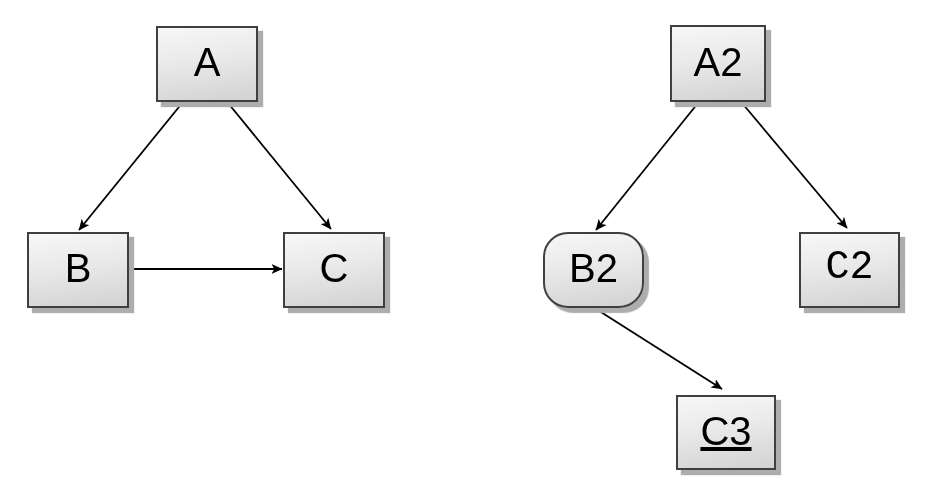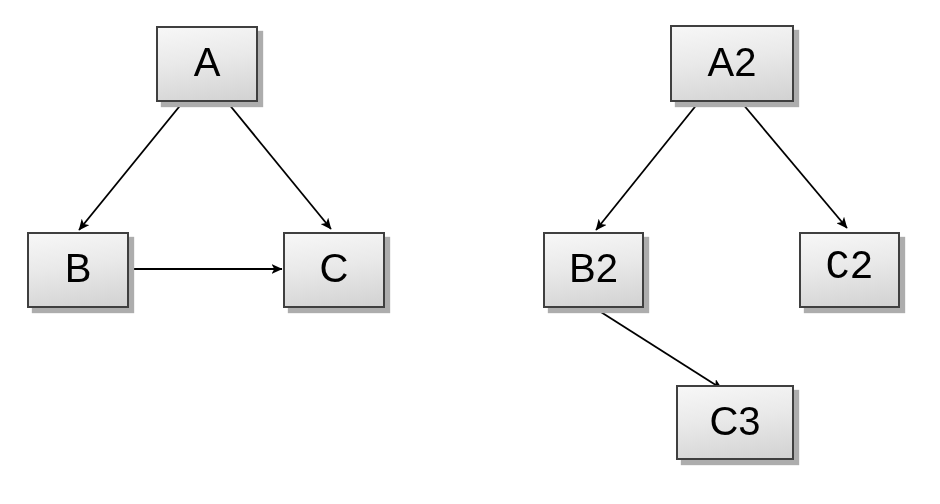--- a/index.html
+++ b/index.html
@@ -60,17 +60,17 @@
     <svg class="edge-layer" viewBox="0 0 940 504">
       <defs>
         <marker id="arrowhead-1" markerUnits="userSpaceOnUse" markerWidth="12" markerHeight="10" refX="10.5" refY="5" orient="auto">
           <path d="M0,0 L11,5 L0,10 L2.8,5 Z" fill="#000000"></path>
         </marker>
       </defs>
       <line x1="698" y1="103" x2="596" y2="230" stroke="#000000" stroke-width="1.8" marker-end="url(#arrowhead-1)"></line>
       <line x1="742" y1="103" x2="847" y2="228" stroke="#000000" stroke-width="1.8" marker-end="url(#arrowhead-1)"></line>
       <line x1="593" y1="307" x2="722" y2="389" stroke="#000000" stroke-width="1.8" marker-end="url(#arrowhead-1)"></line>
     </svg>
-    <div class="node" style="left: 670px; top: 25px; width: 124px; height: 77px;">A2</div>
-    <div class="node" style="left: 543px; top: 232px; width: 101px; height: 76px;">B2</div>
+    <div class="node" style="left: 670px; top: 25px; width: 96px; height: 77px;">A2</div>
+    <div class="node" style="left: 543px; top: 232px; width: 101px; height: 76px; border-radius: 25px;">B2</div>
     <div class="node" style="left: 799px; top: 232px; width: 101px; height: 76px; font-family: Liberation Mono, monospace;">C2</div>
-    <div class="node" style="left: 676px; top: 385px; width: 118px; height: 75px;">C3</div>
+    <div class="node" style="left: 676px; top: 395px; width: 100px; height: 75px; text-decoration: underline;">C3</div>
   </div>
 
 </body></html>

